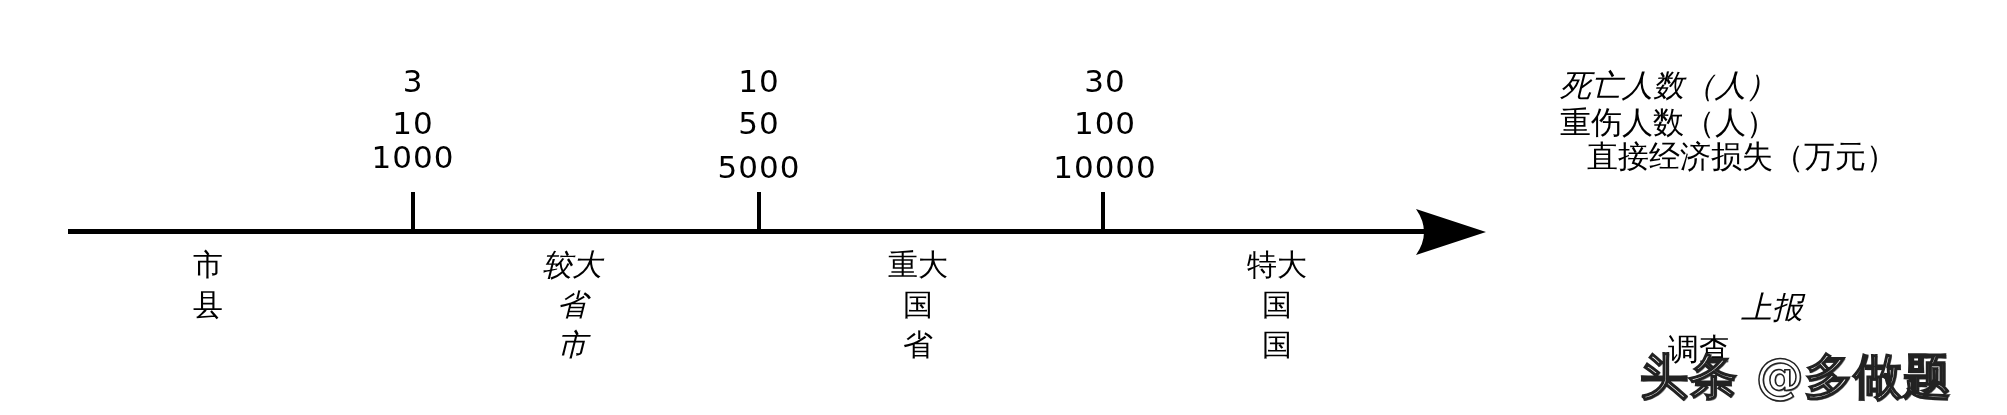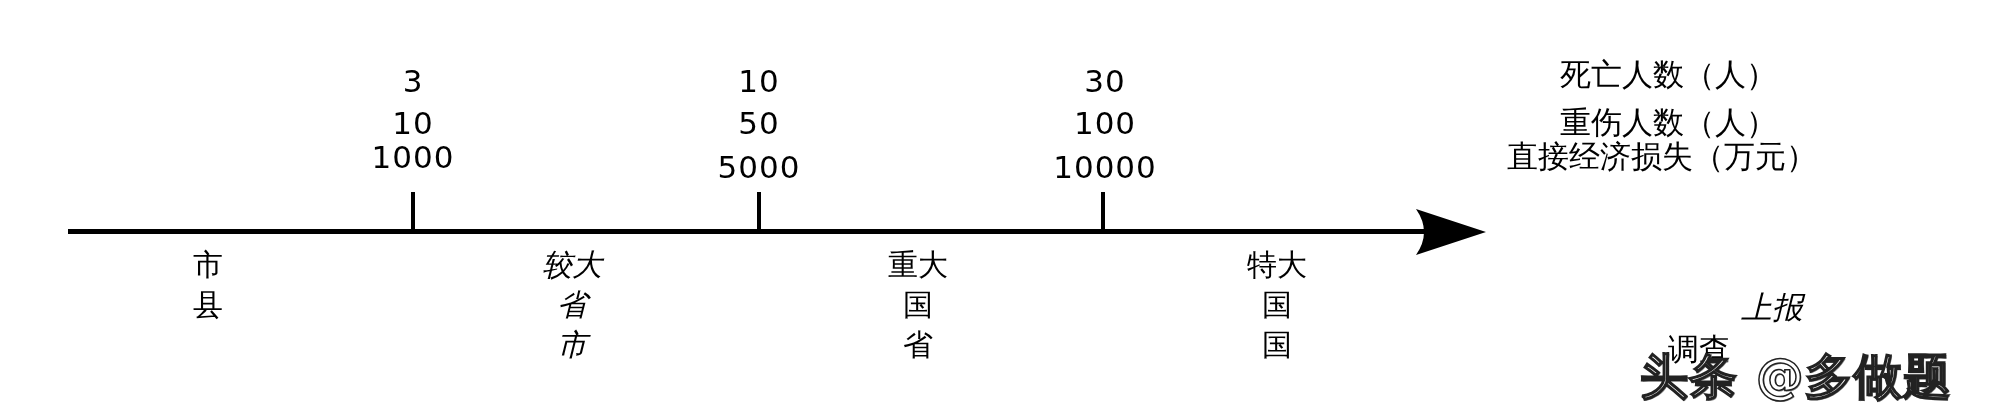--- a/index.html
+++ b/index.html
@@ -78,21 +78,21 @@
     <div>重大</div>
     <div>国</div>
     <div>省</div>
   </div>
   <div class="lvl" style="left:1207px; top:245px;">
     <div>特大</div>
     <div>国</div>
     <div>国</div>
   </div>
 
-  <div class="legend" style="left:1560px; top:59px;">死亡人数（人）</div>
+  <div class="legend" style="left:1560px; top:70px;font-style:italic;">死亡人数（人）</div>
   <div class="legend" style="left:1560px; top:107px;">重伤人数（人）</div>
-  <div class="legend" style="left:1507px; top:141px;">直接经济损失（万元）</div>
+  <div class="legend" style="left:1587px; top:141px;">直接经济损失（万元）</div>
 
   <div class="legend" style="left:1741px; top:292px;font-style:italic;">上报</div>
   <div class="legend" style="left:1668px; top:334px;">调查</div>
 
   <div class="watermark">头条 @多做题</div>
 </div>
 
 </body></html>

